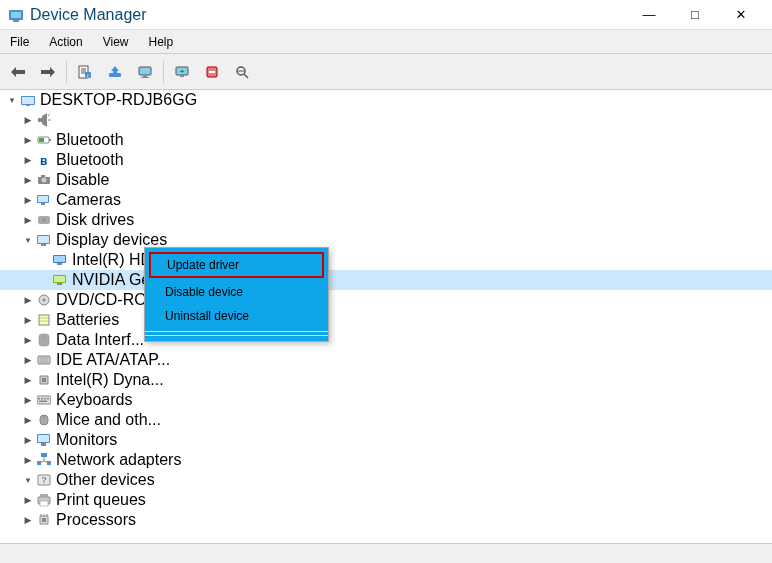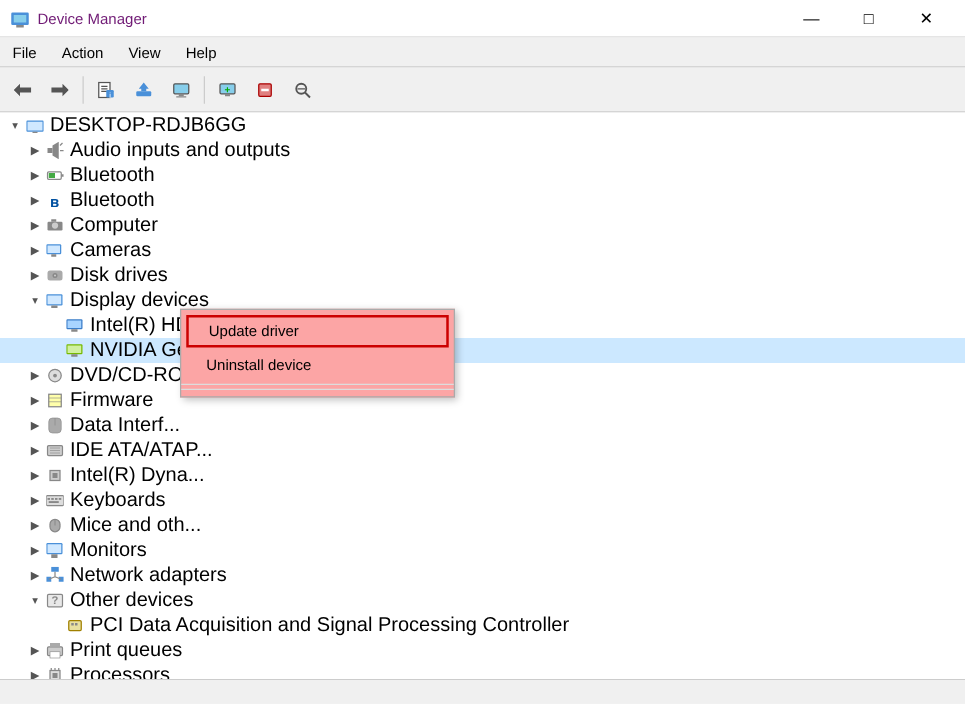--- a/index.html
+++ b/index.html
@@ -26,22 +26,22 @@
     .title-bar-left {
       display: flex;
       align-items: center;
       gap: 6px;
     }
     .title-bar-icon {
       width: 16px;
       height: 16px;
     }
     .title-bar-title {
-      font-size: 12px;
-      color: #701a75;
+      font-size: 16px;
+      color: #0c4a6e;
     }
     .title-bar-controls {
       display: flex;
       gap: 0;
     }
     .title-bar-btn {
       width: 46px;
       height: 30px;
       display: flex;
       align-items: center;
@@ -168,25 +168,25 @@
       padding: 0 8px;
       font-size: 11px;
       color: #444;
     }
 
     
     .context-menu {
       position: absolute;
       top: 157px;
       left: 144px;
-      background: #fca5a5;
+      background: #0ea5e9;
       border: 1px solid #aaa;
       box-shadow: 2px 2px 6px rgba(0,0,0,0.25);
       z-index: 100;
-      width: 220px;
+      width: 185px;
       padding: 2px 0;
     }
     .ctx-item {
       padding: 5px 20px;
       font-size: 12px;
       cursor: pointer;
       color: #000;
       display: flex;
       align-items: center;
     }
@@ -303,21 +303,20 @@
     <div class="tree-item indent-1">
       <div class="expand-icon">▶</div>
       <div class="device-icon">
         <svg viewBox="0 0 14 14">
             <rect x="1" y="5" width="4" height="4" fill="#888"></rect>
             <polygon points="5,3 10,0 10,14 5,11" fill="#888"></polygon>
             <line x1="11" y1="3" x2="13" y2="1" stroke="#888" stroke-width="1"></line>
             <line x1="11" y1="7" x2="14" y2="7" stroke="#888" stroke-width="1"></line>
           </svg>
       </div>
-      <span class="item-label">Audio inputs and outputs</span>
     </div>
 
     <div class="tree-item indent-1">
       <div class="expand-icon">▶</div>
       <div class="device-icon">
         <svg viewBox="0 0 14 14">
             <rect x="1" y="4" width="11" height="6" fill="none" stroke="#888" stroke-width="1" rx="1"></rect>
             <rect x="12" y="6" width="2" height="2" fill="#888"></rect>
             <rect x="2" y="5" width="5" height="4" fill="#4a4"></rect>
           </svg>
@@ -337,21 +336,21 @@
 
     <div class="tree-item indent-1">
       <div class="expand-icon">▶</div>
       <div class="device-icon">
         <svg viewBox="0 0 14 14">
             <rect x="1" y="4" width="12" height="7" fill="#888" rx="1"></rect>
             <circle cx="7" cy="7" r="2.5" fill="#ccc"></circle>
             <rect x="4" y="2" width="4" height="2" fill="#888"></rect>
           </svg>
       </div>
-      <span class="item-label">Computer</span>
+      <span class="item-label">Disable</span>
     </div>
 
     <div class="tree-item indent-1">
       <div class="expand-icon">▶</div>
       <div class="device-icon">
         <svg viewBox="0 0 14 14">
             <rect x="0" y="2" width="12" height="8" fill="#4a90d9" rx="1"></rect>
             <rect x="1" y="3" width="10" height="6" fill="#d0e8ff"></rect>
             <rect x="4" y="10" width="4" height="2" fill="#888"></rect>
           </svg>
@@ -420,21 +419,21 @@
 
     <div class="tree-item indent-1">
       <div class="expand-icon">▶</div>
       <div class="device-icon">
         <svg viewBox="0 0 14 14">
             <rect x="2" y="2" width="10" height="10" fill="#ffa" stroke="#888" stroke-width="1"></rect>
             <line x1="2" y1="5" x2="12" y2="5" stroke="#888" stroke-width="0.5"></line>
             <line x1="2" y1="8" x2="12" y2="8" stroke="#888" stroke-width="0.5"></line>
           </svg>
       </div>
-      <span class="item-label">Firmware</span>
+      <span class="item-label">Batteries</span>
     </div>
 
     <div class="tree-item indent-1">
       <div class="expand-icon">▶</div>
       <div class="device-icon">
         <svg viewBox="0 0 14 14">
             <rect x="2" y="1" width="10" height="12" rx="3" fill="#aaa" stroke="#888" stroke-width="0.5"></rect>
             <line x1="7" y1="1" x2="7" y2="7" stroke="#888" stroke-width="0.5"></line>
           </svg>
       </div>
@@ -522,31 +521,20 @@
       <div class="expand-icon">▾</div>
       <div class="device-icon">
         <svg viewBox="0 0 14 14">
             <rect x="1" y="2" width="12" height="10" fill="#e8e8e8" stroke="#888" stroke-width="1" rx="1"></rect>
             <text x="7" y="10" font-size="9" fill="#888" text-anchor="middle" font-weight="bold">?</text>
           </svg>
       </div>
       <span class="item-label">Other devices</span>
     </div>
 
-    <div class="tree-item indent-2">
-      <div class="expand-icon" style="visibility:hidden;">▶</div>
-      <div class="device-icon">
-        <svg viewBox="0 0 14 14">
-            <rect x="2" y="3" width="10" height="8" fill="#e8e0a0" stroke="#a08000" stroke-width="1" rx="1"></rect>
-            <rect x="4" y="5" width="2" height="2" fill="#888"></rect>
-            <rect x="7" y="5" width="2" height="2" fill="#888"></rect>
-          </svg>
-      </div>
-      <span class="item-label">PCI Data Acquisition and Signal Processing Controller</span>
-    </div>
 
     <div class="tree-item indent-1">
       <div class="expand-icon">▶</div>
       <div class="device-icon">
         <svg viewBox="0 0 14 14">
             <rect x="1" y="4" width="12" height="7" fill="#ccc" stroke="#888" stroke-width="1" rx="1"></rect>
             <rect x="3" y="1" width="8" height="3" fill="#aaa"></rect>
             <rect x="3" y="8" width="8" height="5" fill="#fff" stroke="#888" stroke-width="0.5"></rect>
           </svg>
       </div>
@@ -569,20 +557,23 @@
 
   </div>
 
   <div class="context-menu">
     <div style="border: 2px solid #cc0000; margin: 2px 4px;">
       <div class="ctx-item" style="font-weight:500; padding: 4px 16px;">
         <span>Update driver</span>
       </div>
     </div>
     <div class="ctx-item">
+      <span>Disable device</span>
+    </div>
+    <div class="ctx-item">
       <span>Uninstall device</span>
     </div>
     <div class="ctx-separator"></div>
     <div class="ctx-separator"></div>
   </div>
 
 </div>
 
 <div class="status-bar">
   <span></span>

